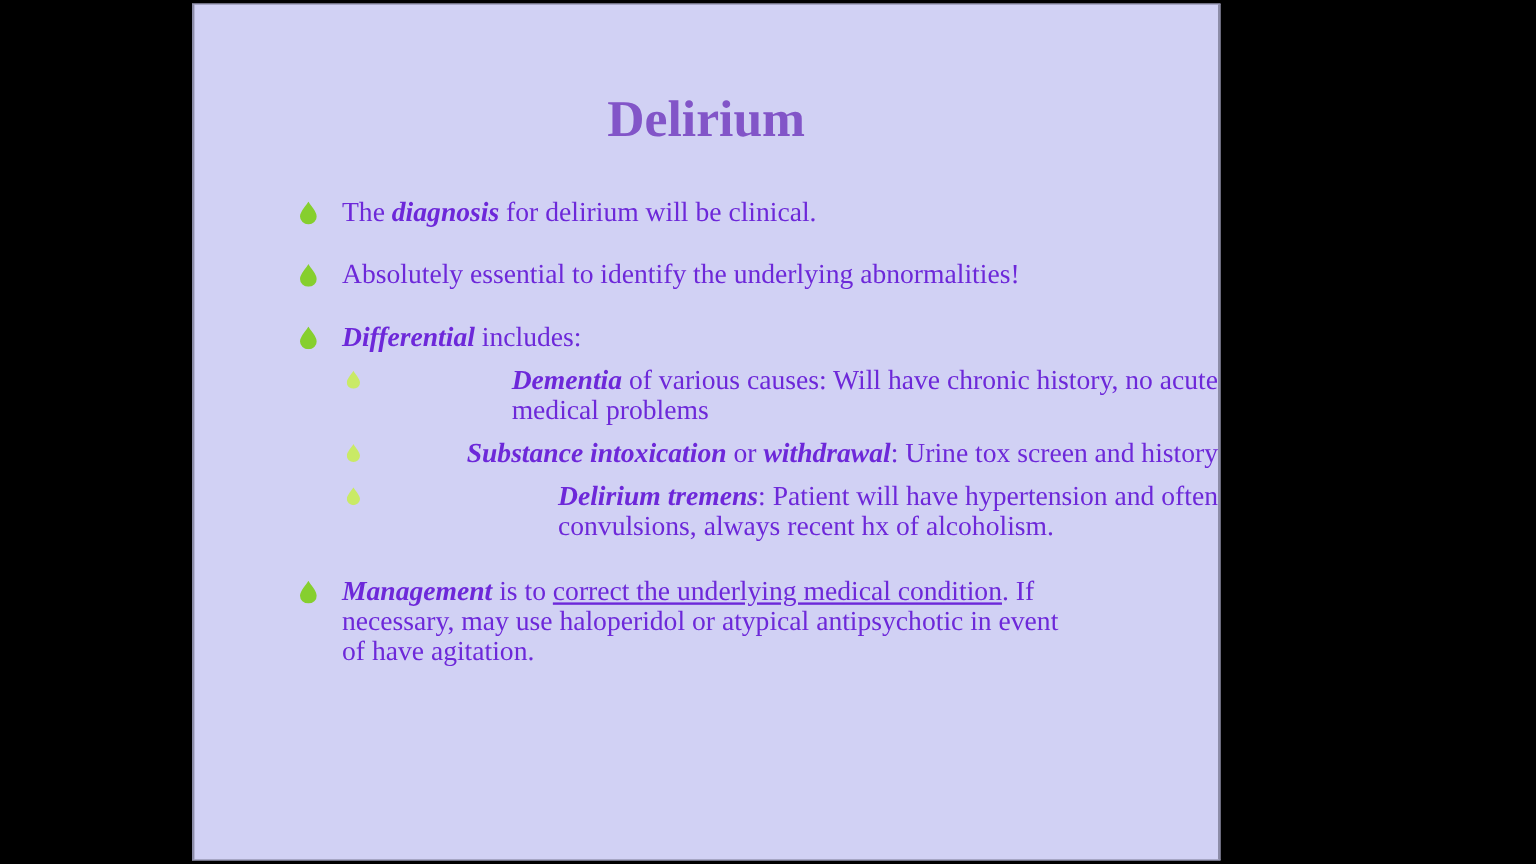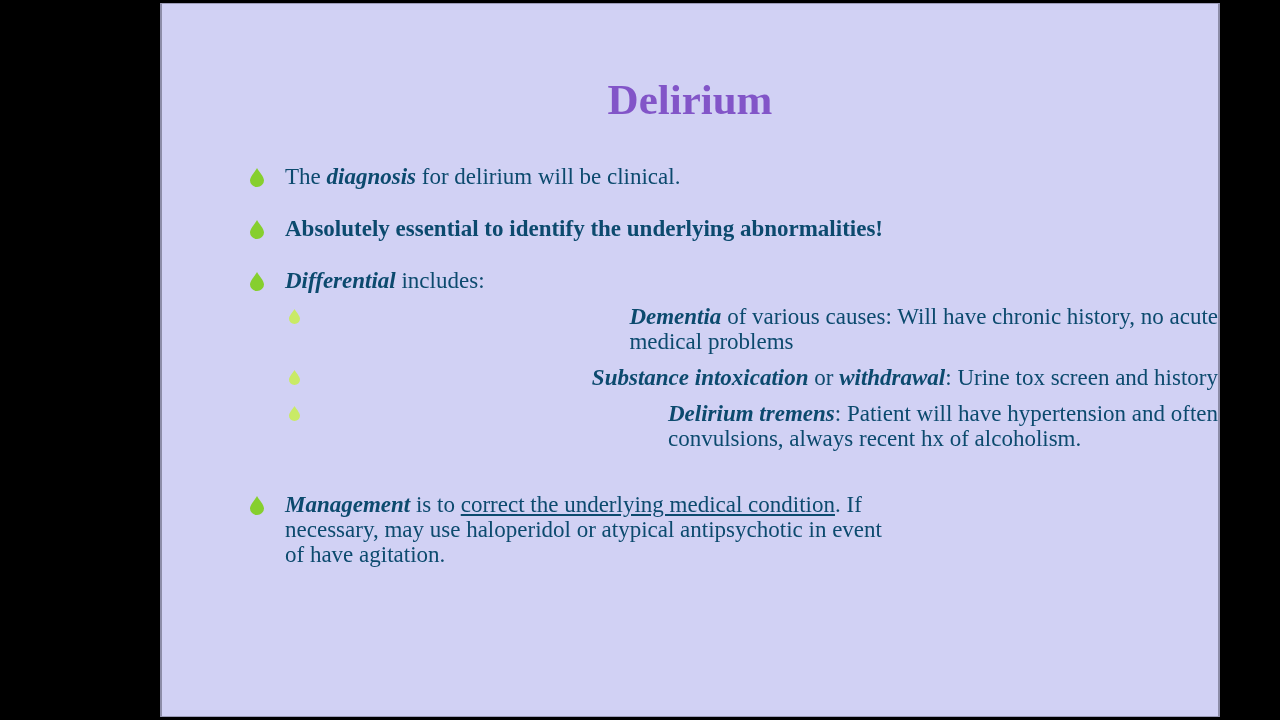--- a/index.html
+++ b/index.html
@@ -8,57 +8,57 @@
     width: 1280px;
     height: 720px;
     background: #000000;
     overflow: hidden;
     font-family: "Liberation Serif", "DejaVu Serif", serif;
   }
   .slide {
     position: absolute;
     left: 160px;
     top: 3px;
-    width: 1060px;
+    width: 857px;
     height: 714px;
     box-sizing: border-box;
     background: #d1d1f4;
     border-left: 2px solid #8d8da8;
     border-right: 2px solid #8d8da8;
     border-top: 1px solid #9c9cb8;
     border-bottom: 1px solid #9c9cb8;
   }
   .title {
     margin: 0;
     padding-top: 72px;
     text-align: center;
     font-size: 43px;
     line-height: 48px;
     font-weight: bold;
     color: #8255c8;
   }
   .content {
     margin-top: 40px;
-    color: #0c4a6e;
+    color: #6d28d9;
     font-size: 23px;
     line-height: 25px;
   }
   .item { display: flex; align-items: flex-start; }
   .item.l1 { padding-left: 88px; margin-top: 27px; }
   .item.l1.first { margin-top: 0; }
   .item.l2 { padding-left: 127px; margin-top: 11px; justify-content: space-between; }
-  .item.gap-big { margin-top: 41px; }
+  .item.gap-big { margin-top: 29px; }
   .icon-col { flex: 0 0 auto; }
   .item.l1 .icon-col { width: 35px; }
   .item.l2 .icon-col { width: 31px; }
   .icon-col svg { display: block; margin-top: 4px; }
   .item.l2 .icon-col svg { margin-top: 5px; }
   .text { white-space: nowrap; }
   .seg-bi { font-weight: bold; font-style: italic; }
-  .seg-b  { font-weight: bold; }
+  .seg-b  { font-weight: normal; }
   .seg-u  { text-decoration: underline; }
 </style>
 </head>
 <body>
 
 <div class="stage">
   <div class="slide">
 
     <h1 class="title">Delirium</h1>
 

